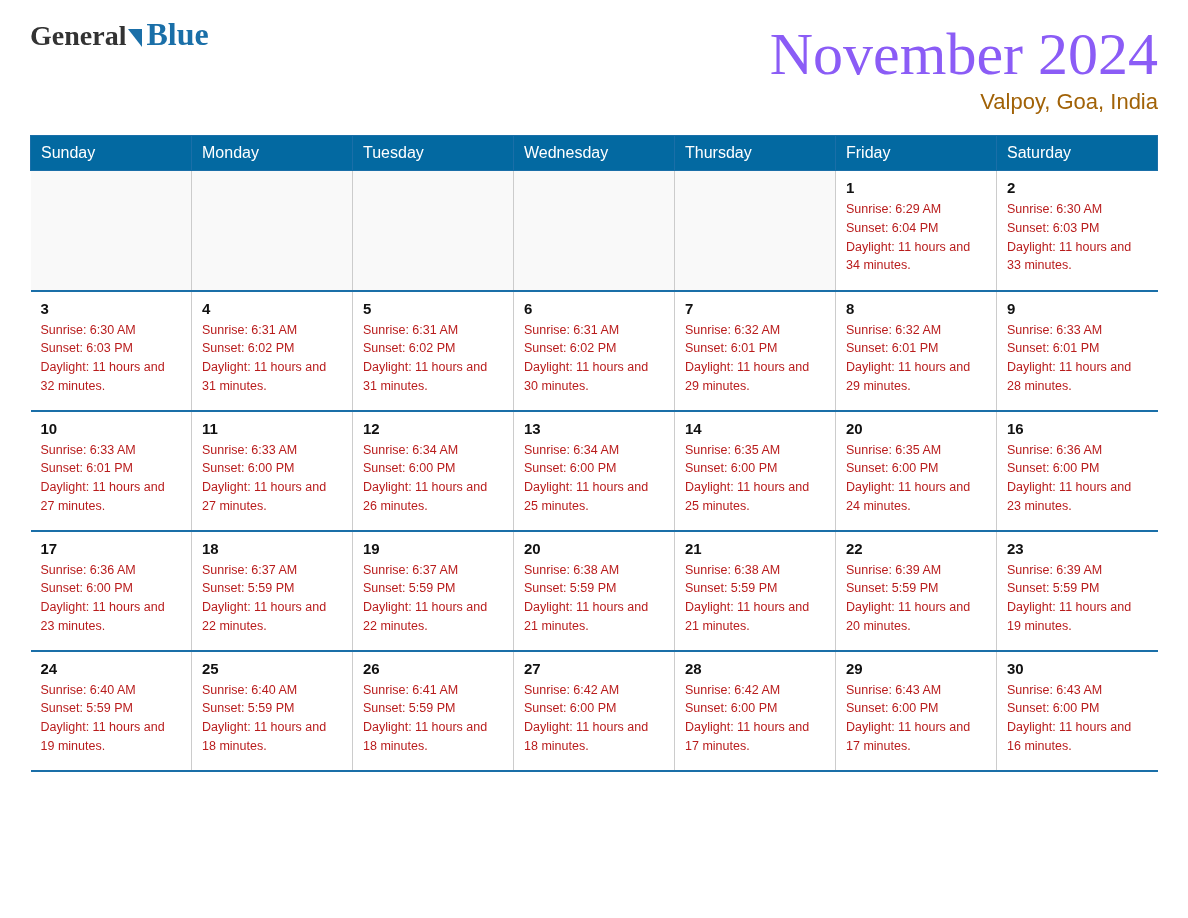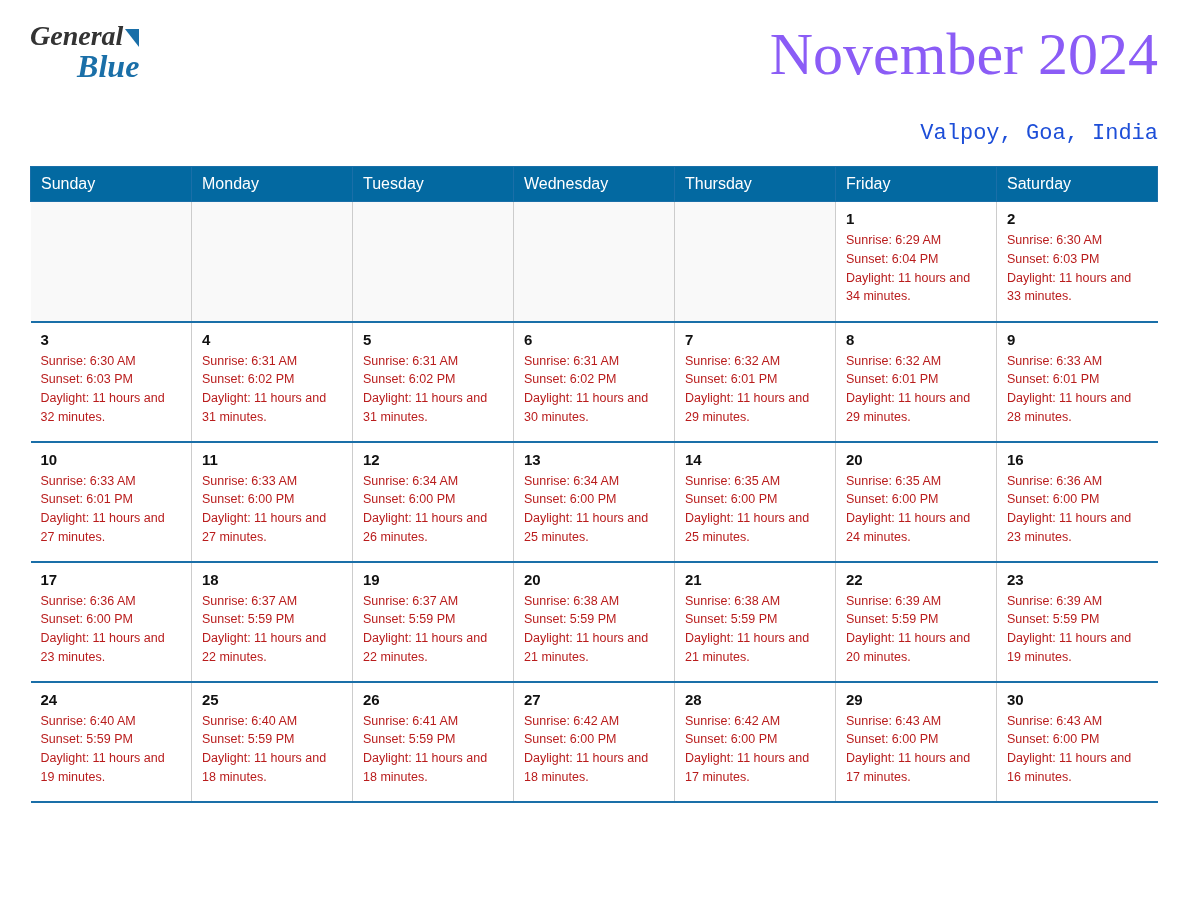--- a/index.html
+++ b/index.html
@@ -11,23 +11,22 @@
       min-height: 918px;
     }
     .header {
       display: flex;
       justify-content: space-between;
       align-items: flex-start;
       margin-bottom: 20px;
     }
     .logo {
       display: flex;
-      flex-direction: column;
-      align-items: flex-end;
-      font-style: italic;
+      flex-direction: row;
+      align-items: flex-start;
     }
     .logo-top {
       display: flex;
       align-items: center;
     }
     .logo-general {
       font-size: 28px;
       font-weight: bold;
       color: #333;
       font-family: Georgia, serif;
@@ -53,23 +52,22 @@
       text-align: right;
     }
     .month-title {
       font-size: 60px;
       font-weight: normal;
       color: #8b5cf6;
       font-family: Georgia, serif;
     }
     .location {
       font-size: 22px;
-      color: #1d4ed8;
-      font-family: Liberation Mono, monospace;
-      margin-top: 32px;
+      color: #a16207;
+      font-family: Liberation Sans, sans-serif;
     }
     table {
       width: 100%;
       border-collapse: collapse;
     }
     thead tr {
       background-color: #0369a1;
     }
     thead th {
       color: #fff;

